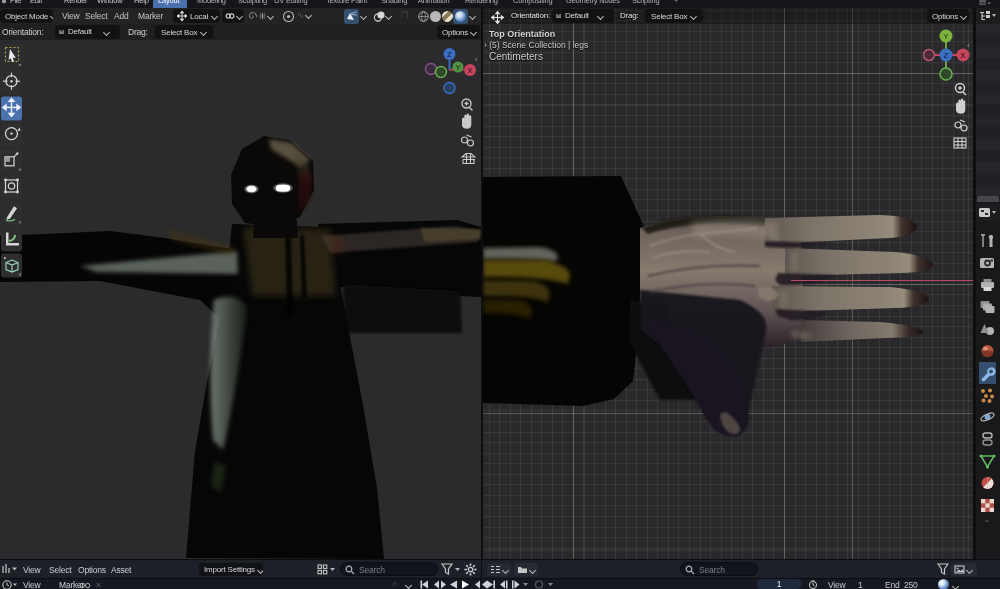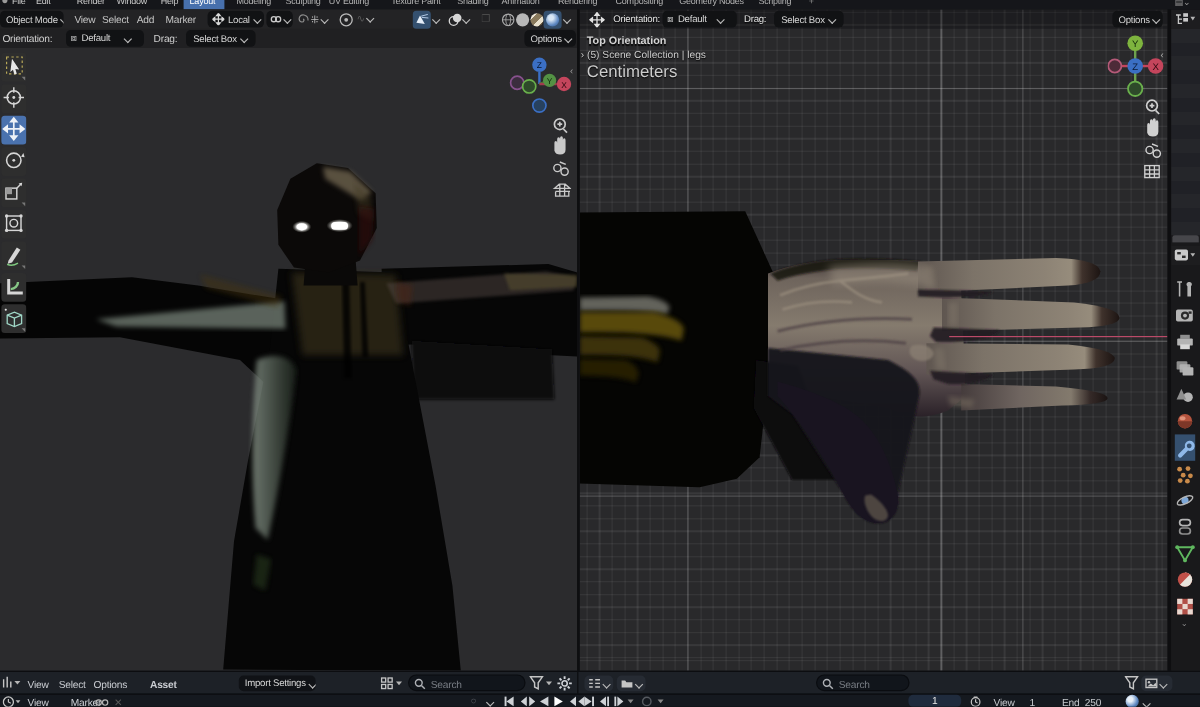--- a/index.html
+++ b/index.html
@@ -383,21 +383,21 @@
         </g>
       </svg></div>
   <div class="abs txt hlabel" style="left:28px;top:3px;color:#e4e4e4;text-shadow:0 1px 1px #000;">Orientation:</div>
   <div class="pill abs" style="left:69px;top:1px;width:62px;height:14px;padding-left:4px;">⧈&nbsp;&nbsp;Default<span class="chev" style="margin-left:9px;"></span></div>
   <div class="abs txt hlabel" style="left:137px;top:3px;color:#e4e4e4;text-shadow:0 1px 1px #000;">Drag:</div>
   <div class="pill abs" style="left:162px;top:1px;width:58px;height:14px;padding-left:6px;">Select Box<span class="chev" style="margin-left:4px;"></span></div>
   <div class="pill abs" style="left:444px;top:1px;width:42px;height:14px;padding-left:5px;">Options<span class="chev" style="margin-left:3px;"></span></div>
 
   <div class="abs" style="left:6px;top:21px;color:#d4d4d4;font-size:9px;font-weight:bold;text-shadow:0 1px 1px #000;">Top Orientation</div>
   <div class="abs" style="left:1px;top:32px;color:#cccccc;font-size:8.5px;text-shadow:0 1px 1px #000;">› (5) Scene Collection | legs</div>
-  <div class="abs" style="left:6px;top:43px;color:#cccccc;font-size:14px;text-shadow:0 1px 1px #000;">Centimeters</div>
+  <div class="abs" style="left:6px;top:43px;color:#cccccc;font-size:10px;text-shadow:0 1px 1px #000;">Centimeters</div>
 
   <svg class="abs" style="left:440px;top:0px;" width="50" height="80" viewBox="0 0 50 80">
     <line x1="23" y1="28" x2="23" y2="66" stroke="#6da14e" stroke-width="2"></line>
     <line x1="6" y1="47" x2="40" y2="47" stroke="#c4455c" stroke-width="2"></line>
     <circle cx="23" cy="28" r="6.5" fill="#7eb43e"></circle>
       <text x="23" y="31" font-size="8" fill="#12280a" text-anchor="middle" font-family="Liberation Sans">Y</text>
     <circle cx="23" cy="66" r="6" fill="#2e4a2a" stroke="#6ab04c" stroke-width="1.5"></circle>
     <circle cx="40" cy="47" r="6.5" fill="#c4455c"></circle>
       <text x="40" y="50" font-size="8" fill="#2b060d" text-anchor="middle" font-family="Liberation Sans">X</text>
     <circle cx="6" cy="47" r="5.5" fill="#4d2b38" stroke="#b45a78" stroke-width="1.5"></circle>
@@ -550,21 +550,21 @@
 <div class="abs" id="assetbar" style="left:0;top:559px;width:1000px;height:19px;background:#1d2127;border-top:1px solid #0c0d10;">
   <svg class="abs" style="left:2px;top:3px;" width="16" height="12" viewBox="0 0 16 12">
     <g stroke="#c5c5c5" stroke-width="1.2" fill="none">
         <path d="M1,10 l0,-7 M4,10 l0,-9 M7,10 l0,-5"></path>
       </g>
     <path d="M10,4.5 l5,0 l-2.5,3 z" fill="#b5b5b5"></path>
   </svg>
   <div class="abs txt" style="left:23px;top:5px;color:#cacdd2;">View</div>
   <div class="abs txt" style="left:49px;top:5px;color:#cacdd2;">Select</div>
   <div class="abs txt" style="left:78px;top:5px;color:#cacdd2;">Options</div>
-  <div class="abs txt" style="left:125px;top:5px;color:#cacdd2;font-weight:bold;">Asset</div>
+  <div class="abs txt" style="left:111px;top:5px;color:#cacdd2;">Asset</div>
   <div class="pill abs" style="left:199px;top:3px;width:64px;height:13px;padding-left:5px;background:#101216;">Import Settings<span class="chev" style="margin-left:3px;"></span></div>
   <svg class="abs" style="left:317px;top:4px;" width="22" height="11" viewBox="0 0 22 11">
     <g fill="none" stroke="#c5c5c5" stroke-width="1.1">
       <rect x="1" y="1" width="3.4" height="3.4"></rect>
         <rect x="6.4" y="1" width="3.4" height="3.4"></rect>
       <rect x="1" y="6.4" width="3.4" height="3.4"></rect>
         <rect x="6.4" y="6.4" width="3.4" height="3.4"></rect>
     </g>
     <path d="M13,4 l5,0 l-2.5,3 z" fill="#b5b5b5"></path>
   </svg>

